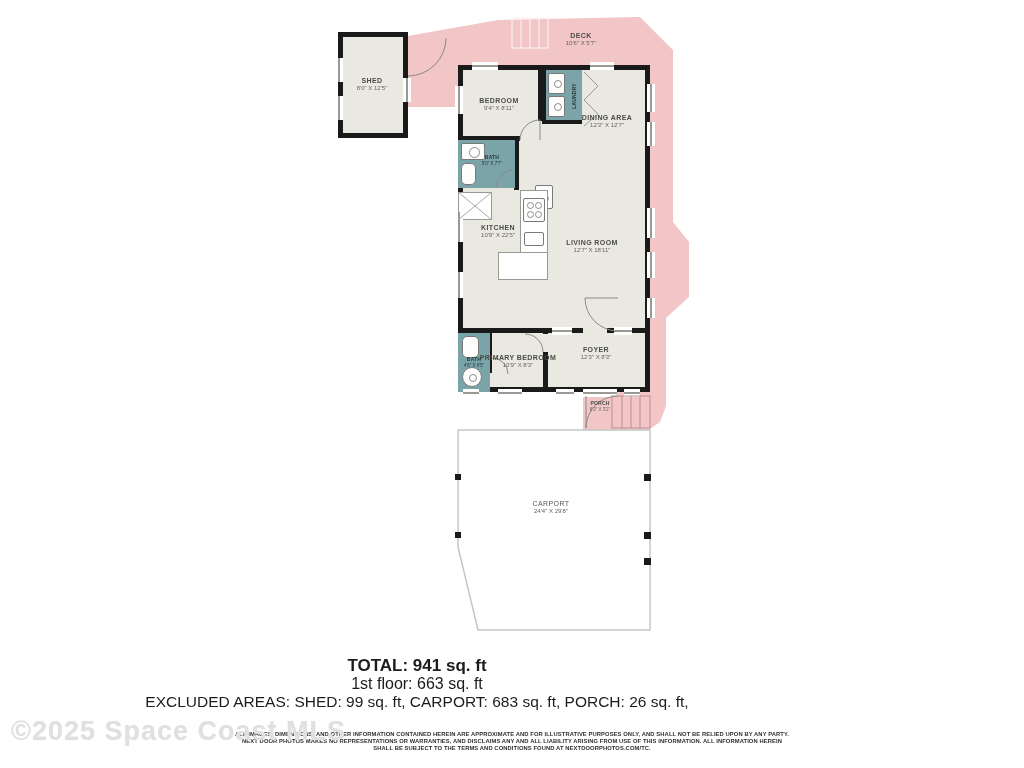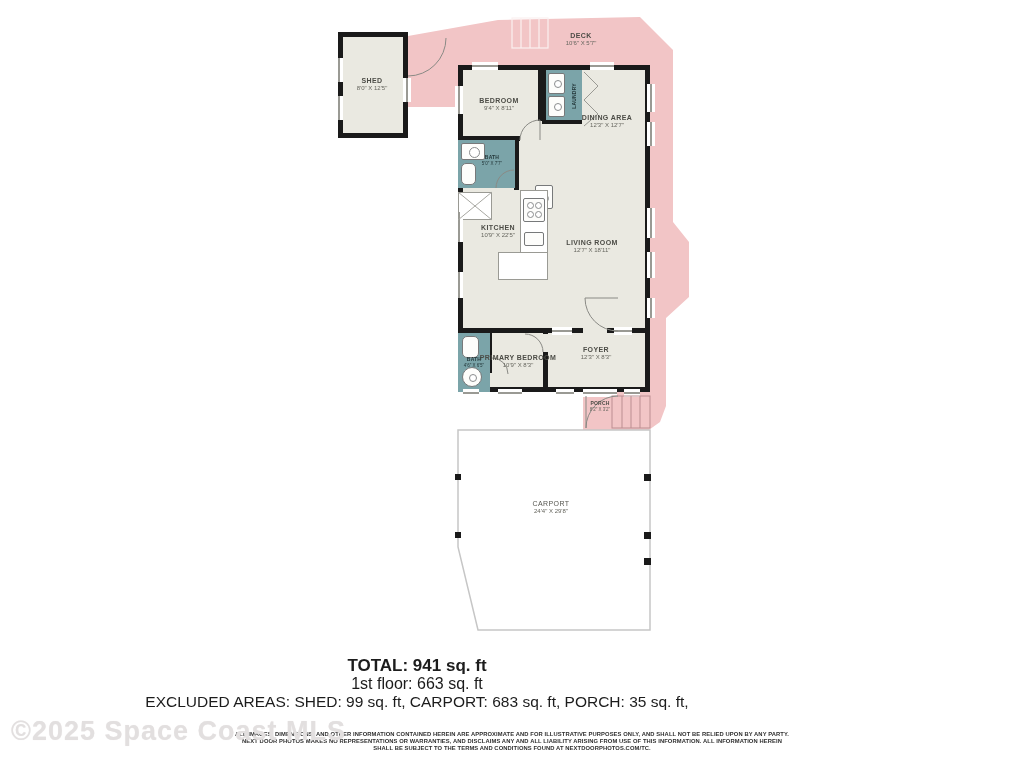--- a/index.html
+++ b/index.html
@@ -210,21 +210,21 @@
     <div class="ldims">8'2" X 3'2"</div>
   </div>
   <div class="abs lbl" style="left:551px;top:507px;">
     <div class="lname" style="font-weight:400;color:#55554f;">CARPORT</div>
     <div class="ldims">24'4" X 29'8"</div>
   </div>
 
   <div class="abs summary">
     <div class="sum-total">TOTAL: 941 sq. ft</div>
     <div class="sum-floor">1st floor: 663 sq. ft</div>
-    <div class="sum-excl">EXCLUDED AREAS: SHED: 99 sq. ft, CARPORT: 683 sq. ft, PORCH: 35 sq. ft,</div>
+    <div class="sum-excl">EXCLUDED AREAS: SHED: 99 sq. ft, CARPORT: 683 sq. ft, PORCH: 26 sq. ft,</div>
   </div>
 
   <div class="abs disclaimer">
     <div>ALL IMAGES, DIMENSIONS, AND OTHER INFORMATION CONTAINED HEREIN ARE APPROXIMATE AND FOR ILLUSTRATIVE PURPOSES ONLY, AND SHALL NOT BE RELIED UPON BY ANY PARTY.</div>
     <div>NEXT DOOR PHOTOS MAKES NO REPRESENTATIONS OR WARRANTIES, AND DISCLAIMS ANY AND ALL LIABILITY ARISING FROM USE OF THIS INFORMATION. ALL INFORMATION HEREIN</div>
     <div>SHALL BE SUBJECT TO THE TERMS AND CONDITIONS FOUND AT NEXTDOORPHOTOS.COM/TC.</div>
   </div>
 
   <div class="abs watermark">©2025 Space Coast MLS</div>
 

